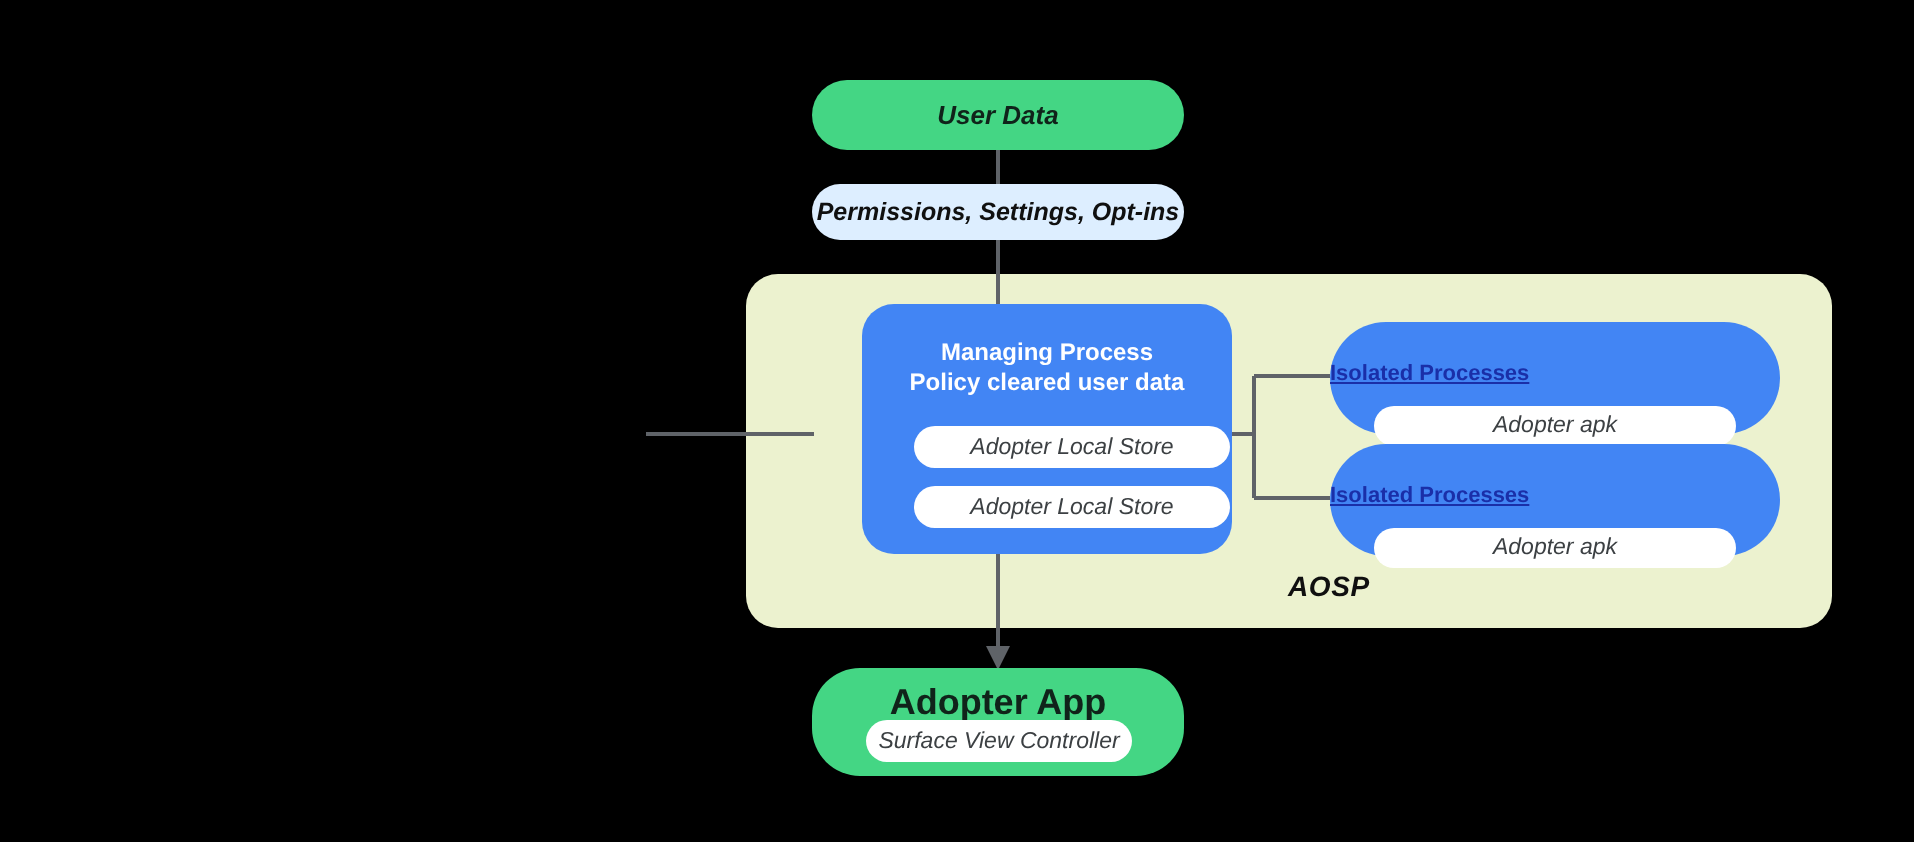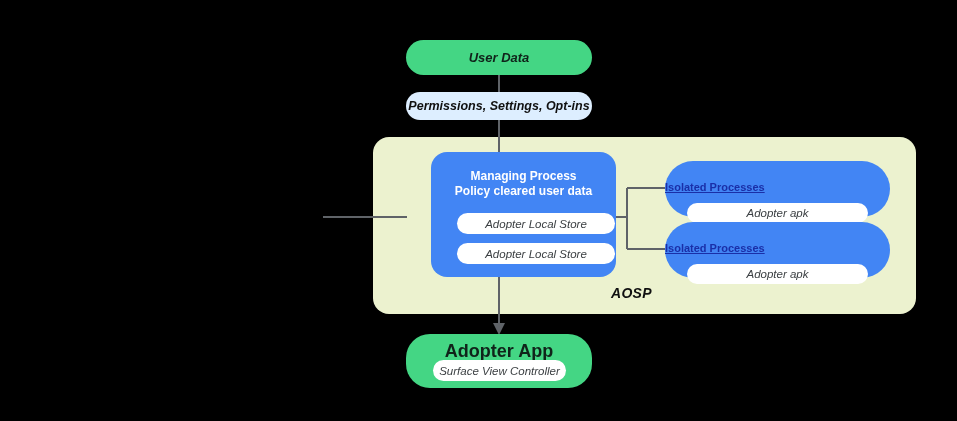--- a/index.html
+++ b/index.html
@@ -33,21 +33,21 @@
   
   #aosp-container {
     left: 373px;
     top: 137px;
     width: 543px;
     height: 177px;
     background: #ecf2cf;
     border-radius: 16px;
   }
   #aosp-label {
-    left: 611px;
+    left: 644px;
     top: 284px;
     width: 60px;
     height: 18px;
     color: #101010;
     font-size: 14px;
     font-weight: bold;
     letter-spacing: .3px;
     justify-content: flex-start;
   }
 

